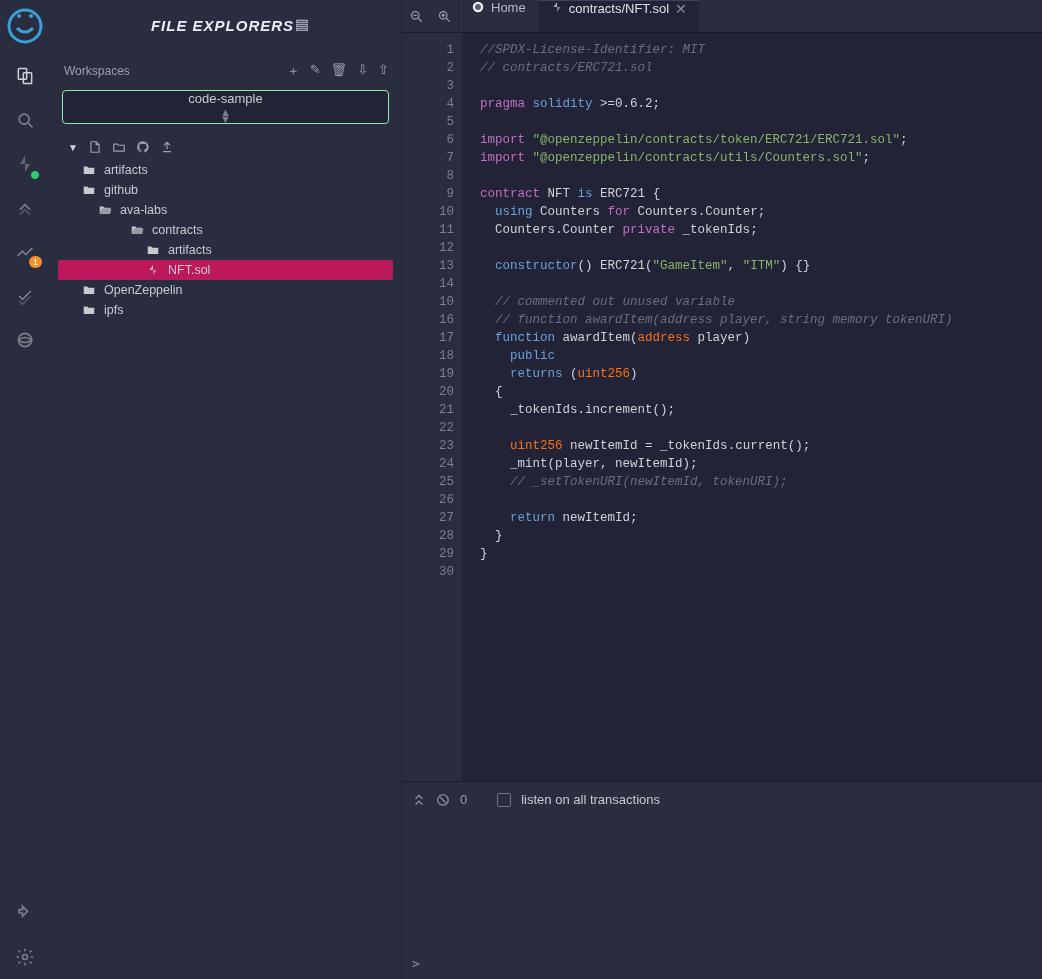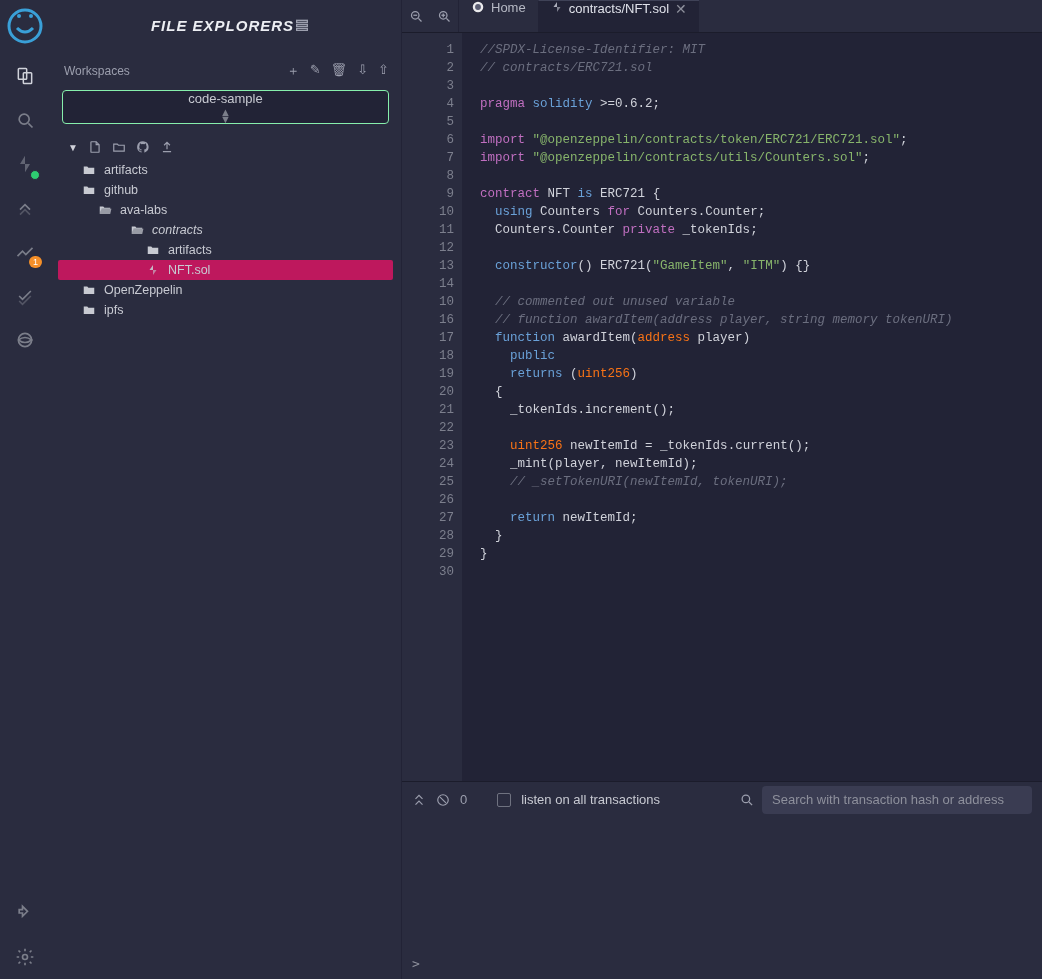--- a/index.html
+++ b/index.html
@@ -316,21 +316,21 @@
         </div>
         <div class="tree-item" style="padding-left: 40px;">
           <span class="ticon">
             <svg width="14" height="14" viewBox="0 0 24 24" fill="currentColor">
               <path d="M3 6h6l2 2h10v2H6l-3 9z"></path>
               <path d="M3 19h18l2-9H5z" opacity="0.7"></path>
             </svg>
           </span>
           <span>ava-labs</span>
         </div>
-        <div class="tree-item" style="padding-left: 72px; font-style: italic;">
+        <div class="tree-item" style="padding-left: 72px;">
           <span class="ticon">
             <svg width="14" height="14" viewBox="0 0 24 24" fill="currentColor">
               <path d="M3 6h6l2 2h10v2H6l-3 9z"></path>
               <path d="M3 19h18l2-9H5z" opacity="0.7"></path>
             </svg>
           </span>
           <span>contracts</span>
         </div>
         <div class="tree-item" style="padding-left: 88px;">
           <span class="ticon">
@@ -455,27 +455,18 @@
         <svg width="14" height="14" viewBox="0 0 24 24" fill="none" stroke="currentColor" stroke-width="2">
             <circle cx="12" cy="12" r="9"></circle>
             <line x1="7" y1="7" x2="17" y2="17"></line>
           </svg>
       </span>
       <span>0</span>
       <span style="width:10px"></span>
       <span class="chk"></span>
       <span class="tb-label">listen on all transactions</span>
     </div>
-    <div class="tb-search">
-      <span class="sicn">
-        <svg width="15" height="15" viewBox="0 0 24 24" fill="none" stroke="currentColor" stroke-width="2">
-            <circle cx="11" cy="11" r="6"></circle>
-            <line x1="16" y1="16" x2="21" y2="21"></line>
-          </svg>
-      </span>
-      <input type="text" placeholder="Search with transaction hash or address" style="">
-    </div>
   </div>
   <div class="terminal">
     <div class="line"></div>
     <div class="prompt">&gt;</div>
   </div>
 </div>
 
 </body></html>

